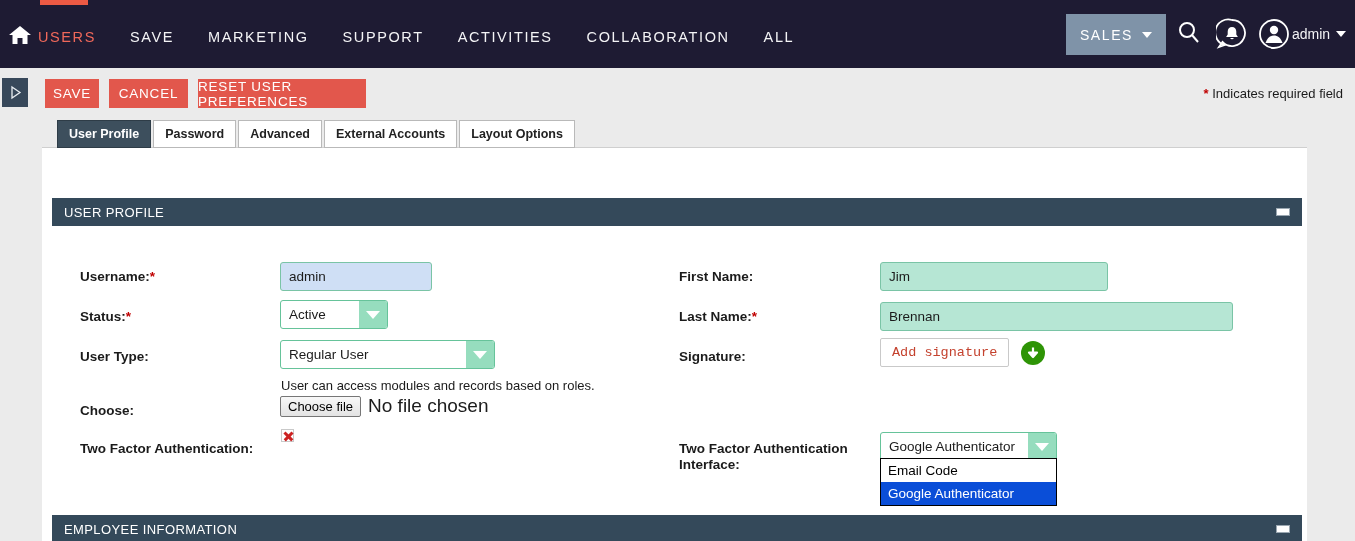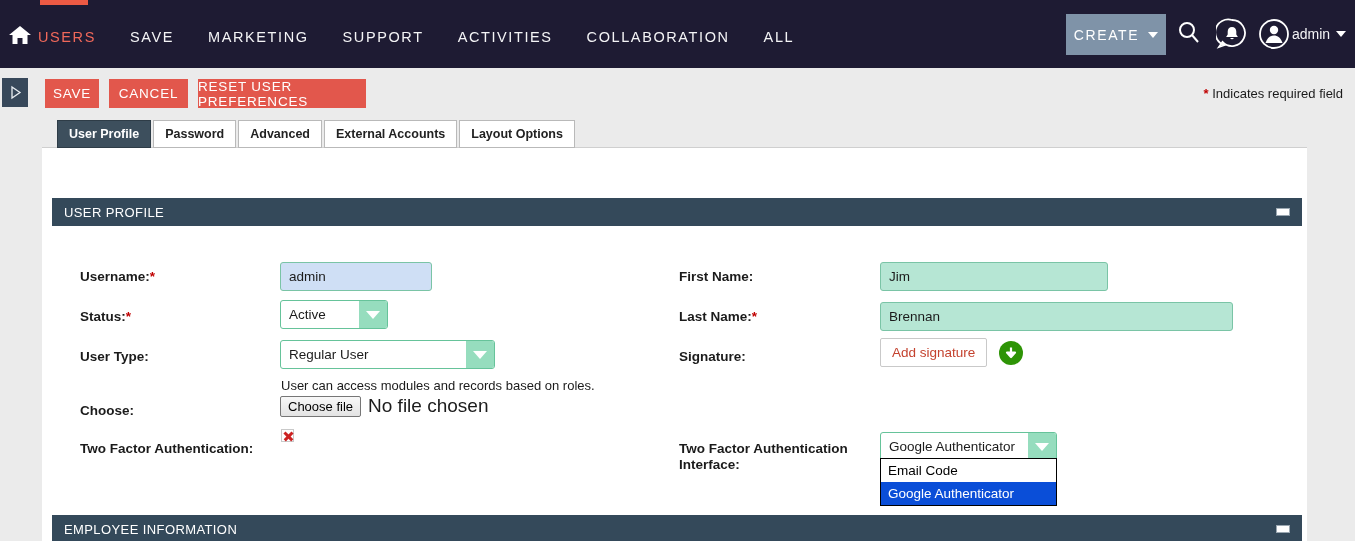--- a/index.html
+++ b/index.html
@@ -150,21 +150,21 @@
   .broken-img:before, .broken-img:after {
     content:""; position:absolute; left:1px; top:5px; width:11px; height:2.6px; background:#cc2222;
   }
   .broken-img:before { transform:rotate(45deg); }
   .broken-img:after { transform:rotate(-45deg); }
 
   .sig-row { display:flex; align-items:center; gap:12px; }
   .add-sig {
     border:1px solid #c9c9c9; background:#ffffff; color:#c4422e;
     font-size:13.5px; padding:6px 11px; border-radius:2px; cursor:pointer;
-    font-family:Liberation Sans, sans-serif;
+    font-family:Liberation Mono, monospace;
   }
   .dl-icon {
     width:24px;height:24px;border-radius:50%;background:#2e9406;
     display:flex;align-items:center;justify-content:center; cursor:pointer;
   }
 
   .dropdown-open {
     position:absolute; border:1px solid #000000; background:#ffffff; z-index:20;
   }
   .dd-opt { font-size:13.5px; padding:2px 7px; line-height:19px; color:#000; cursor:pointer; white-space:nowrap;}
@@ -188,21 +188,21 @@
       <div class="nav-item active">USERS</div>
       <div class="nav-item">SAVE</div>
       <div class="nav-item">MARKETING</div>
       <div class="nav-item">SUPPORT</div>
       <div class="nav-item">ACTIVITIES</div>
       <div class="nav-item">COLLABORATION</div>
       <div class="nav-item">ALL</div>
     </div>
 
     <div class="create-btn">
-      <span>CREATE</span>
+      <span>SALES</span>
       <span class="caret-down"></span>
     </div>
 
     <div class="icon-btn search-ico">
       <svg width="24" height="26" viewBox="0 0 24 26">
           <circle cx="10" cy="10" r="7" stroke="#ffffff" stroke-width="2" fill="none"></circle>
           <line x1="15" y1="15" x2="21" y2="22" stroke="#ffffff" stroke-width="2"></line>
         </svg>
     </div>
 

